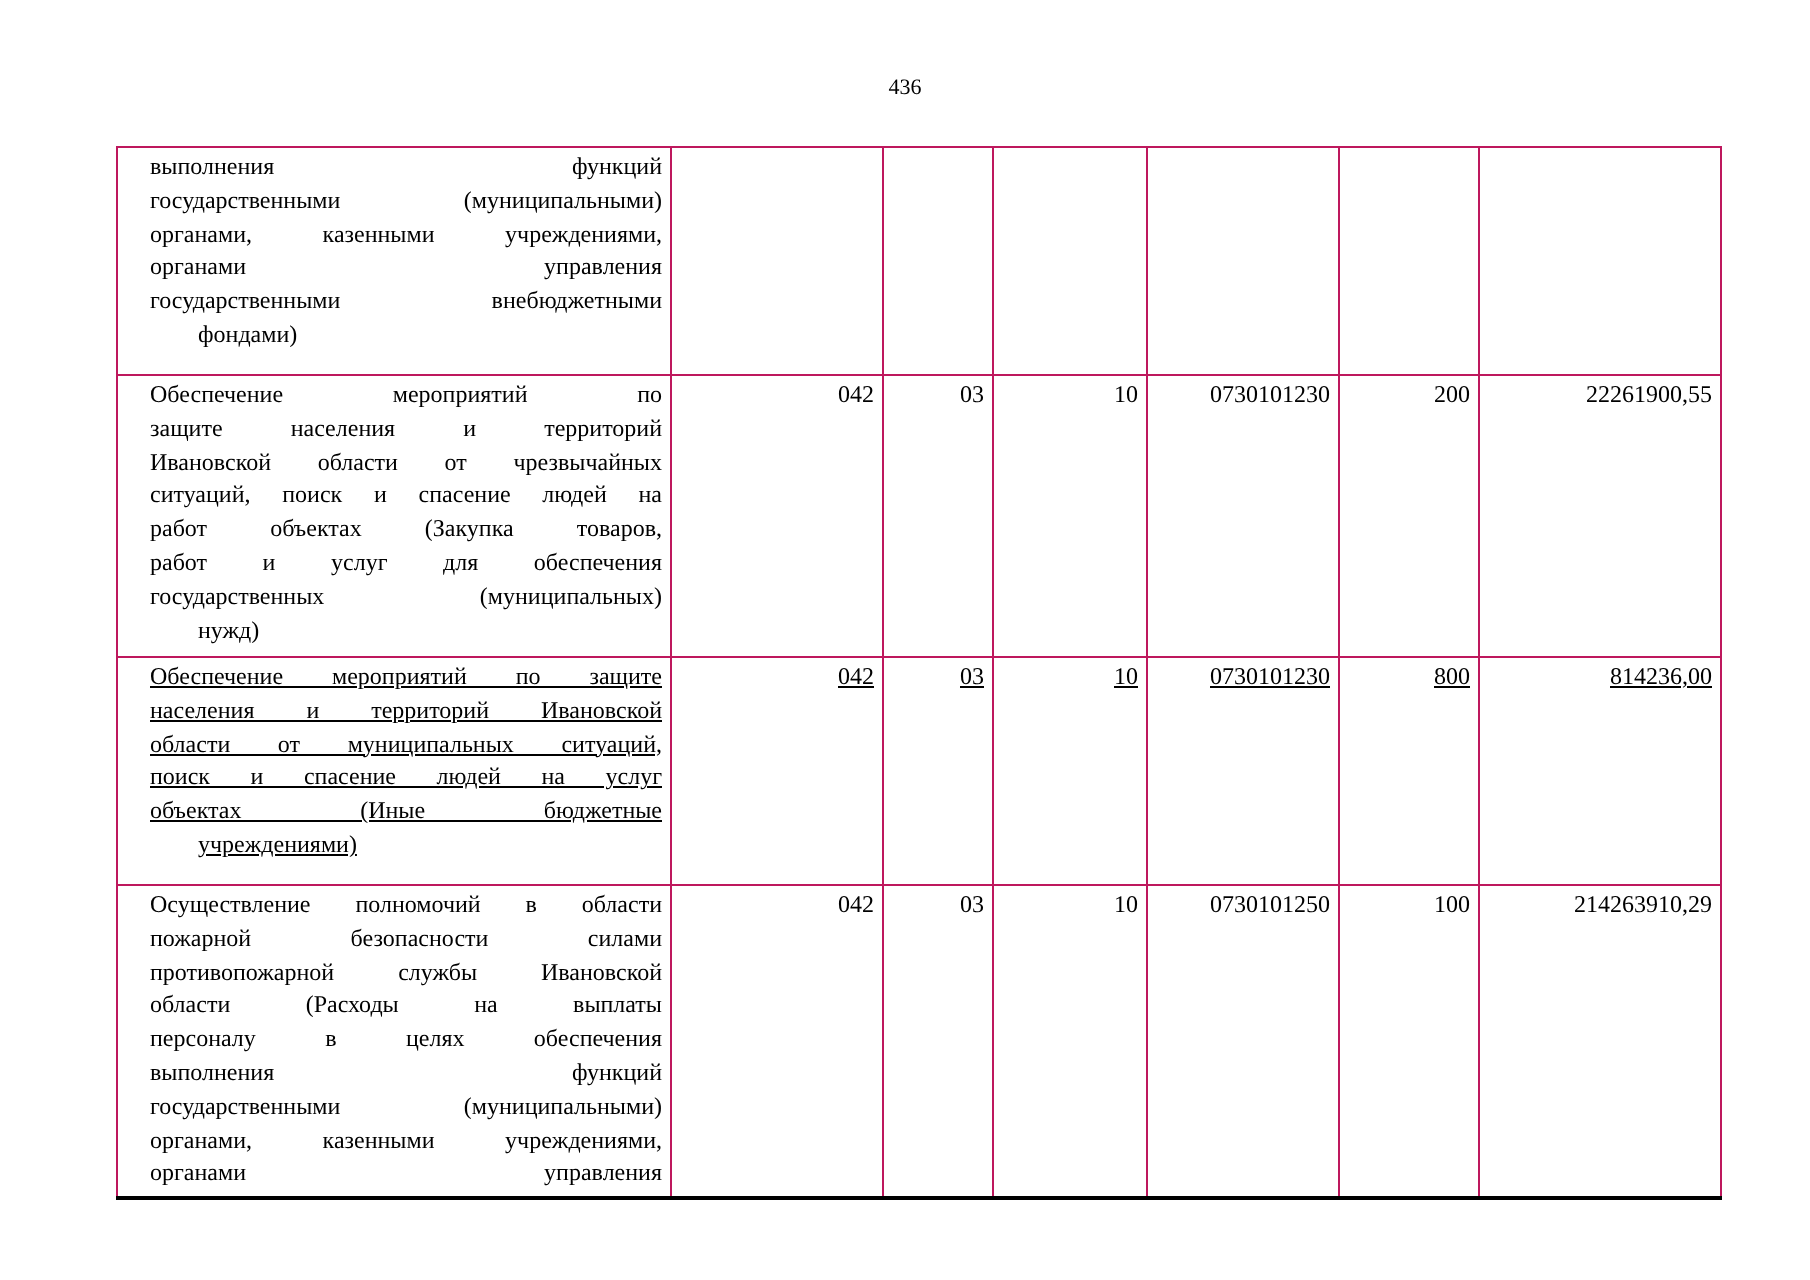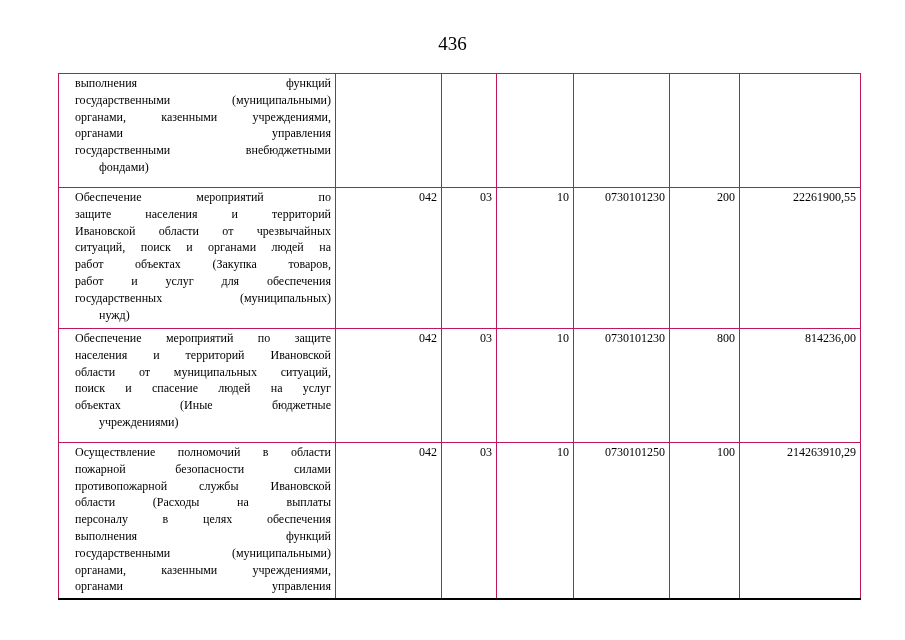--- a/index.html
+++ b/index.html
@@ -14,41 +14,41 @@
     font-family: "Liberation Serif", serif;
     position: relative;
     overflow: hidden;
   }
   .page-number {
     position: absolute;
     top: 35px;
     left: 0;
     width: 905px;
     text-align: center;
-    font-size: 19px;
+    font-size: 11px;
     line-height: 18px;
   }
   table.budget-table {
     position: absolute;
     left: 58px;
     top: 73px;
     width: 802px;
     border-collapse: collapse;
     table-layout: fixed;
   }
   table.budget-table td {
     border: 1px solid #be185d;
     vertical-align: top;
     padding: 1px 4px 2px 16px;
     font-size: 12px;
     line-height: 16.8px;
   }
   table.budget-table tr:nth-child(1) td { height: 110px; }
   table.budget-table tr:nth-child(2) td { height: 137px; }
-  table.budget-table tr:nth-child(3) td { height: 110px; }
+  table.budget-table tr:nth-child(3) td { height: 110px; text-decoration: underline; }
   table.budget-table tr:nth-child(4) td { height: 152px; }
   table.budget-table tr:last-child td { border-bottom: 2px solid #000000; }
   td.desc-cell {
     text-align: left;
   }
   td.code-cell {
     text-align: right;
   }
   .desc-line {
     text-align: justify;
@@ -91,21 +91,21 @@
     <td class="code-cell"></td>
     <td class="code-cell"></td>
     <td class="code-cell"></td>
   </tr>
 
   <tr>
     <td class="desc-cell">
           <div class="desc-line">Обеспечение мероприятий по</div>
           <div class="desc-line">защите населения и территорий</div>
           <div class="desc-line">Ивановской области от чрезвычайных</div>
-          <div class="desc-line">ситуаций, поиск и органами людей на</div>
+          <div class="desc-line">ситуаций, поиск и спасение людей на</div>
           <div class="desc-line">работ объектах (Закупка товаров,</div>
           <div class="desc-line">работ и услуг для обеспечения</div>
           <div class="desc-line">государственных (муниципальных)</div>
           <div class="desc-line last-left">нужд)</div>
         </td>
     <td class="code-cell">042</td>
     <td class="code-cell">03</td>
     <td class="code-cell">10</td>
     <td class="code-cell">0730101230</td>
     <td class="code-cell">200</td>

